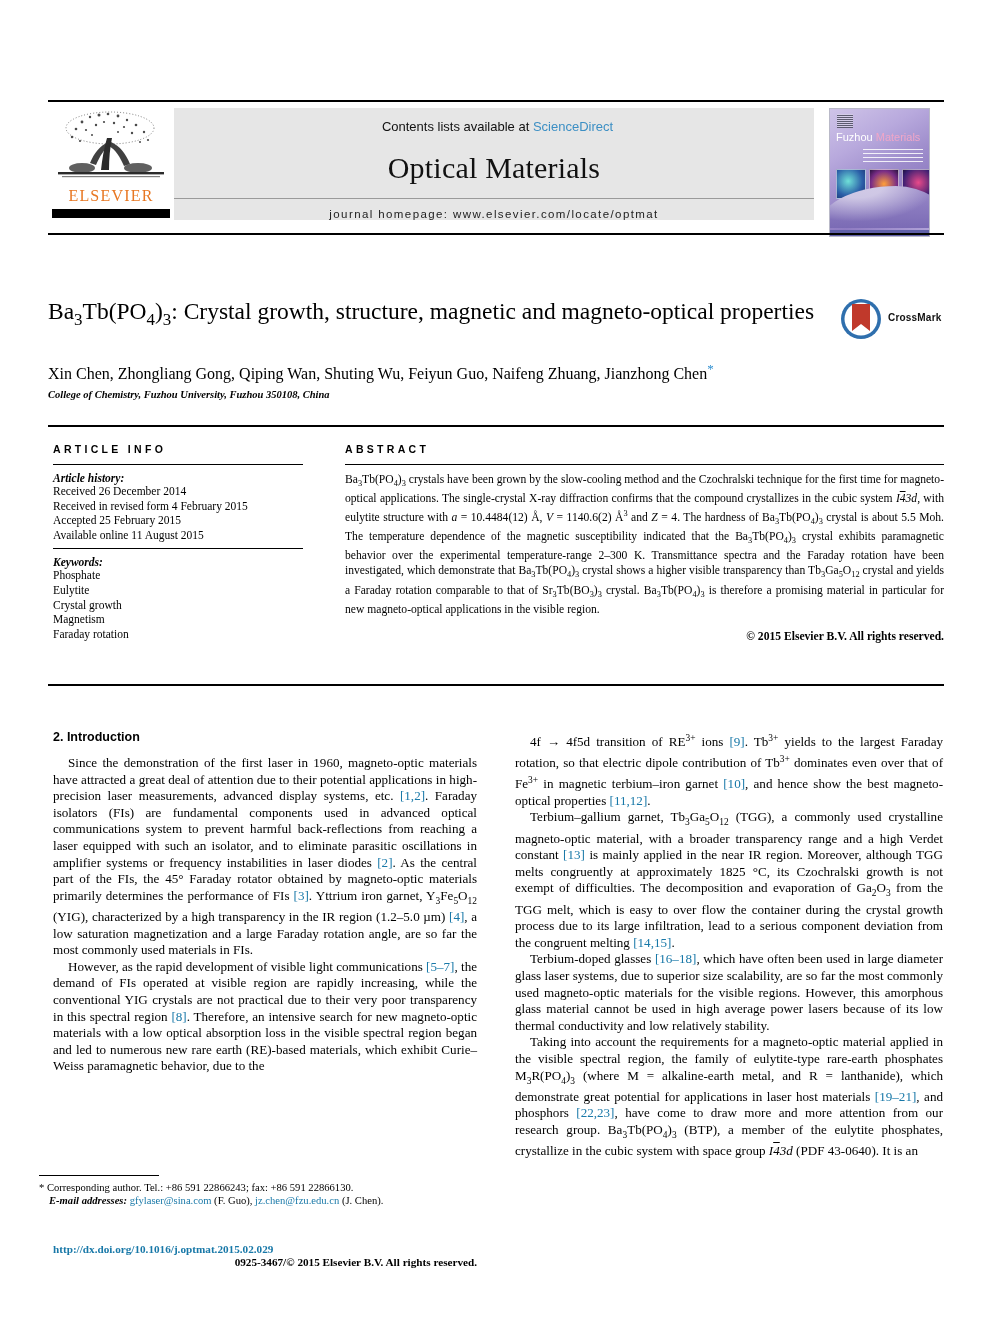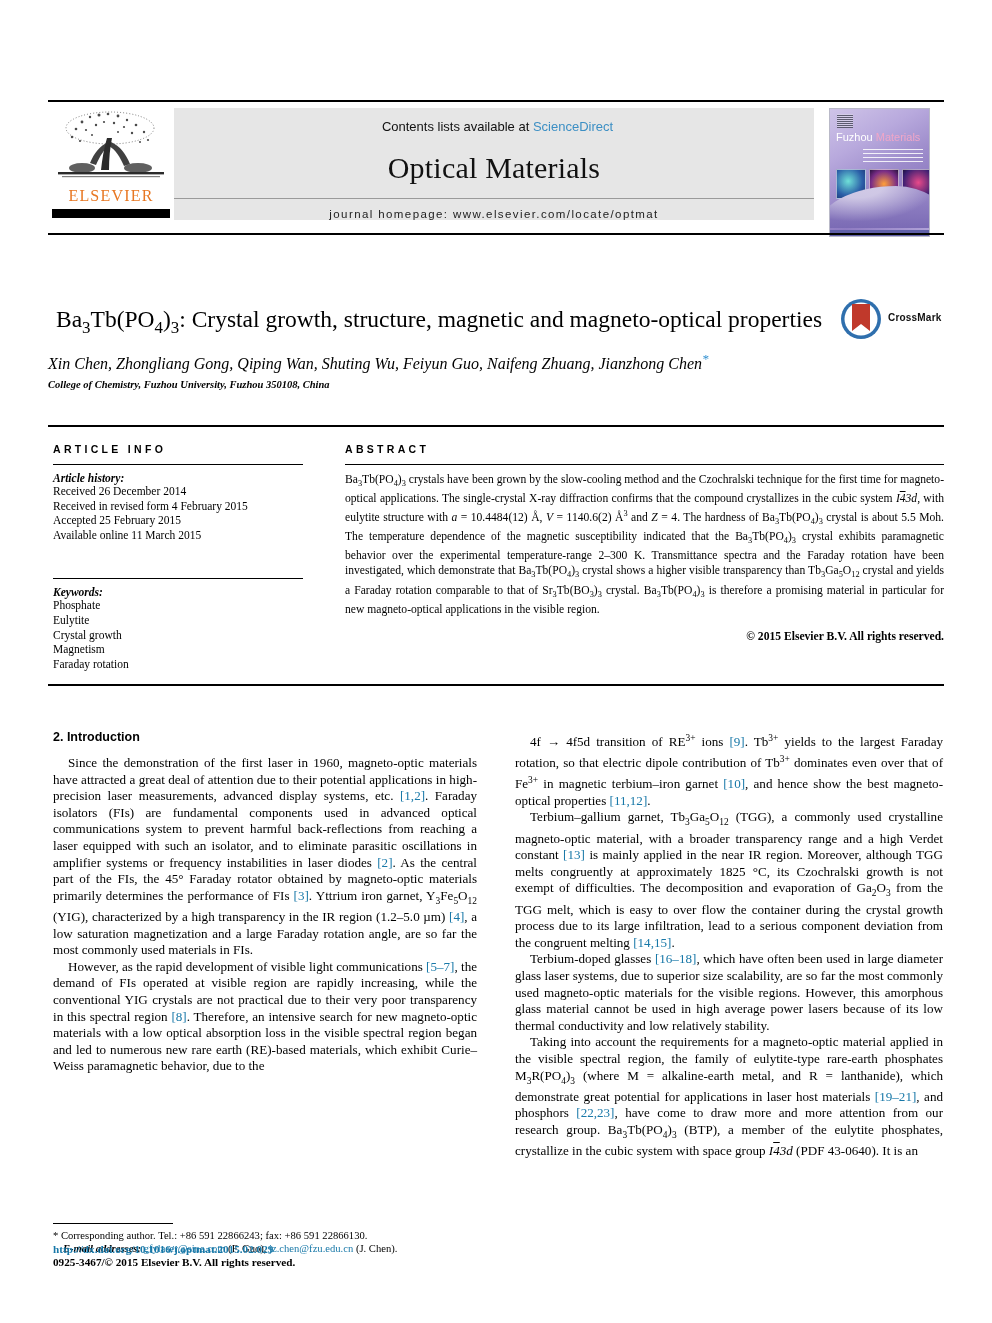--- a/index.html
+++ b/index.html
@@ -188,21 +188,21 @@
     left: 48px;
     width: 896px;
   }
   .article-title {
     font-family: "Liberation Serif", serif;
     font-size: 23.5px;
     line-height: 30px;
     font-weight: normal;
     color: #000;
     width: 790px;
-    margin: 8px;
+    margin: 0;
   }
   .crossmark {
     position: absolute;
     top: 2px;
     right: 0;
     width: 104px;
     height: 44px;
   }
   .cm-badge { position:absolute; top:0; left:0; }
   .cm-label {
@@ -211,23 +211,22 @@
     top: 14px;
     font-family: "Liberation Sans", sans-serif;
     font-size: 10px;
     font-weight: bold;
     color: #111;
     letter-spacing: .2px;
   }
   .authors {
     font-family: "Liberation Serif", serif;
     font-size: 16px;
-    margin-top: 2px;
+    margin-top: 26px;
     color: #000;
-    font-style: italic;
   }
   .authors .star { color: #2f8fd0; font-size: 13px; vertical-align: super; }
   .affiliation {
     font-family: "Liberation Serif", serif;
     font-style: italic;
     font-weight: bold;
     font-size: 10.5px;
     margin-top: 6px;
     color: #000;
   }
@@ -266,21 +265,21 @@
   .hist-label, .kw-label {
     font-style: italic;
     font-weight: bold;
     font-size: 11.5px;
     margin-top: 7px;
   }
   .hist-line, .kw-line {
     font-size: 11.5px;
     line-height: 14.6px;
   }
-  .kw-block { margin-top: 36px; }
+  .kw-block { margin-top: 6px; }
   .kw-rule { height: 1px; background: #000; }
   .abstract-body {
     margin-top: 8px;
     font-size: 11.6px;
     line-height: 14.9px;
     text-align: justify;
     color: #000;
   }
   .copyright {
     margin-top: 12px;
@@ -321,23 +320,22 @@
     text-align: justify;
     text-indent: 15px;
   }
   p.body + p.body { margin-top: 0; }
   .ref { color: #1878a8; }
 
   
   .footnote {
     position: absolute;
     top: 1175px;
-    left: 53px;
+    left: 39px;
     width: 424px;
-    margin-top: 48px;
   }
   .fn-rule {
     width: 120px;
     height: 1px;
     background: #000;
     margin-bottom: 5px;
   }
   .fn-line {
     font-size: 10.6px;
     line-height: 13.4px;
@@ -354,20 +352,21 @@
   }
   .doi {
     font-size: 11.2px;
     color: #1878a8;
     font-weight: bold;
   }
   .issn {
     font-size: 11.2px;
     font-weight: bold;
     margin-top: 1px;
+    text-align: right;
   }
   sub { font-size: 72%; }
   sup { font-size: 72%; }
   .it { font-style: italic; }
   .ovl { text-decoration: overline; }
 </style>
 </head>
 <body>
 
 <div class="page">
@@ -462,21 +461,21 @@
 
   <div class="info-rule-top"></div>
 
   <div class="info-col">
     <div class="sec-head">ARTICLE INFO</div>
     <div class="thin-rule"></div>
     <div class="hist-label">Article history:</div>
     <div class="hist-line">Received 26 December 2014</div>
     <div class="hist-line">Received in revised form 4 February 2015</div>
     <div class="hist-line">Accepted 25 February 2015</div>
-    <div class="hist-line">Available online 11 March 2015</div>
+    <div class="hist-line">Available online 11 August 2015</div>
 
     <div class="kw-block">
       <div class="kw-rule"></div>
       <div class="kw-label">Keywords:</div>
       <div class="kw-line">Phosphate</div>
       <div class="kw-line">Eulytite</div>
       <div class="kw-line">Crystal growth</div>
       <div class="kw-line">Magnetism</div>
       <div class="kw-line">Faraday rotation</div>
     </div>

